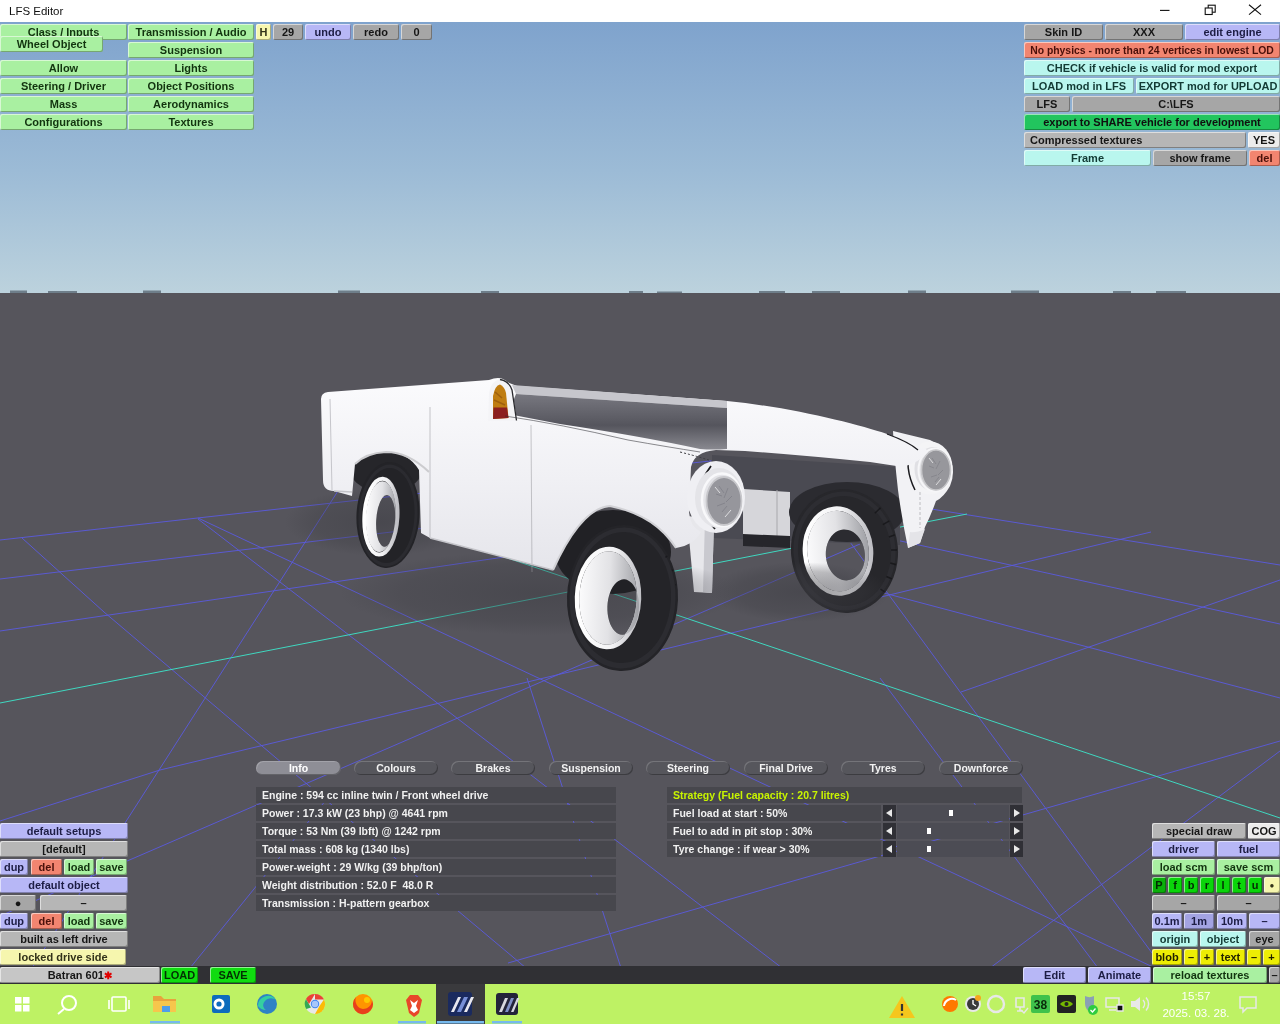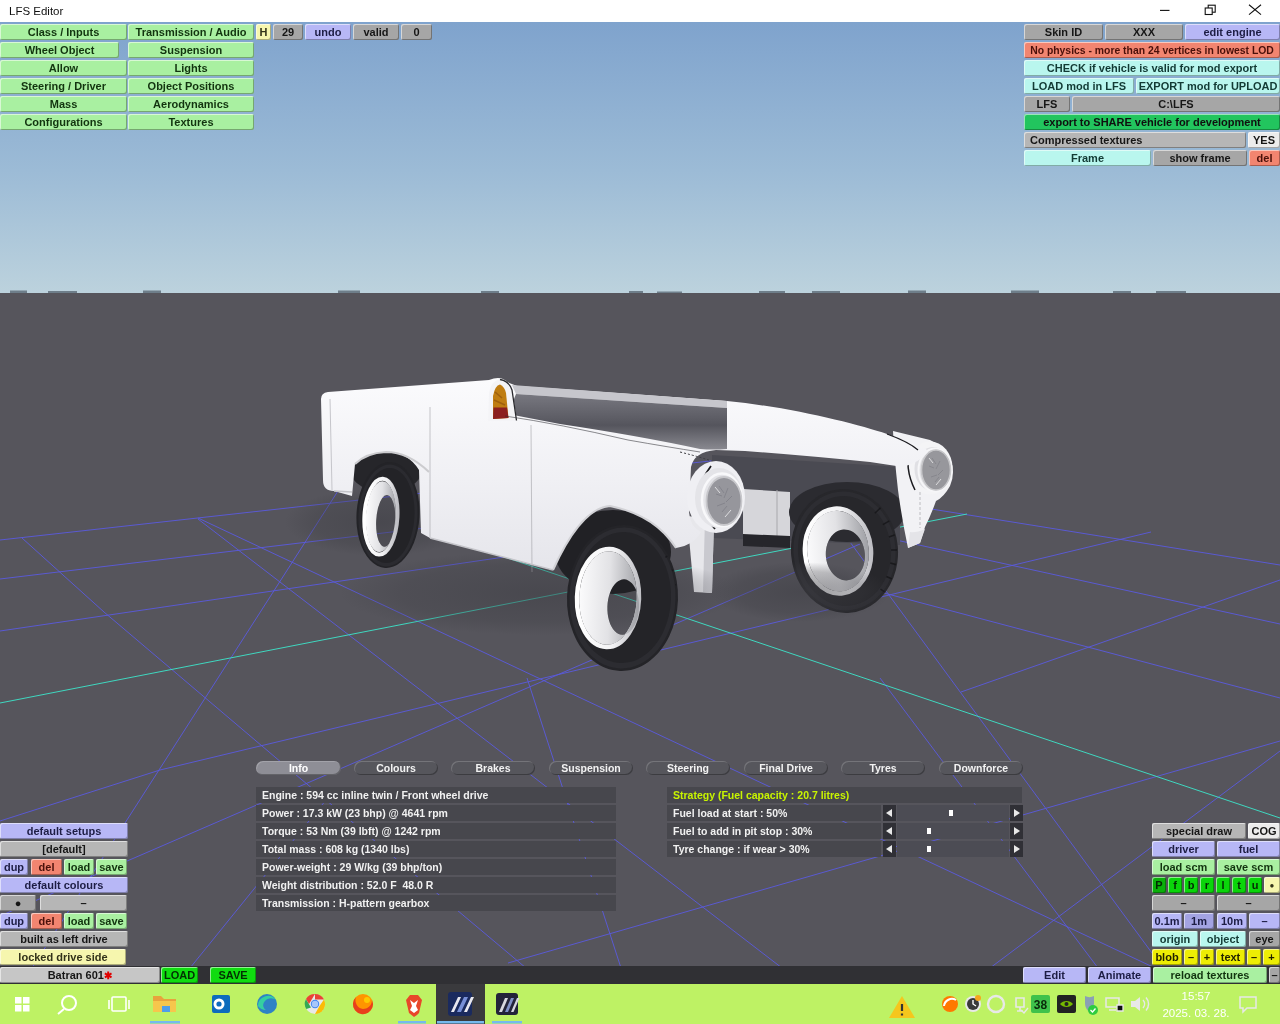--- a/index.html
+++ b/index.html
@@ -203,34 +203,34 @@
 <svg width="1280" height="22" style="position:absolute;left:0;top:0" xmlns="http://www.w3.org/2000/svg">
 <path d="M1160,10.4 h9.5" stroke="#111" stroke-width="1.1"></path>
 <rect x="1208.2" y="5.2" width="7" height="7" fill="none" stroke="#111" stroke-width="1.1"></rect>
 <rect x="1205.2" y="8" width="7" height="6.5" fill="#fff" stroke="#111" stroke-width="1.1"></rect>
 <path d="M1249,4.8 l12,9.8 M1261,4.8 l-12,9.8" stroke="#111" stroke-width="1.1"></path>
 </svg>
 </div>
 
 <div class="b grn" style="left:0;top:24px;width:127px">Class / Inputs</div>
 <div class="b grn" style="left:128px;top:24px;width:126px">Transmission / Audio</div>
-<div class="b grn" style="left:0;top:42px;width:119px">Wheel Object</div>
+<div class="b grn" style="left:0;top:36px;width:103px">Wheel Object</div>
 <div class="b grn" style="left:128px;top:42px;width:126px">Suspension</div>
 <div class="b grn" style="left:0;top:60px;width:127px">Allow</div>
 <div class="b grn" style="left:128px;top:60px;width:126px">Lights</div>
 <div class="b grn" style="left:0;top:78px;width:127px">Steering / Driver</div>
 <div class="b grn" style="left:128px;top:78px;width:126px">Object Positions</div>
 <div class="b grn" style="left:0;top:96px;width:127px">Mass</div>
 <div class="b grn" style="left:128px;top:96px;width:126px">Aerodynamics</div>
 <div class="b grn" style="left:0;top:114px;width:127px">Configurations</div>
 <div class="b grn" style="left:128px;top:114px;width:126px">Textures</div>
 <div class="b yel" style="left:256px;top:24px;width:15px">H</div>
 <div class="b gry" style="left:273px;top:24px;width:30px">29</div>
 <div class="b lav" style="left:305px;top:24px;width:46px">undo</div>
-<div class="b gry" style="left:353px;top:24px;width:46px">valid</div>
+<div class="b gry" style="left:353px;top:24px;width:46px">redo</div>
 <div class="b gry" style="left:401px;top:24px;width:31px">0</div>
 
 <div class="b gry" style="left:1024px;top:24px;width:79px">Skin ID</div>
 <div class="b gry" style="left:1105px;top:24px;width:78px">XXX</div>
 <div class="b lav" style="left:1185px;top:24px;width:95px">edit engine</div>
 <div class="b sal" style="left:1024px;top:42px;width:256px;font-size:10.4px">No physics - more than 24 vertices in lowest LOD</div>
 <div class="b cyn" style="left:1024px;top:60px;width:256px">CHECK if vehicle is valid for mod export</div>
 <div class="b cyn" style="left:1024px;top:78px;width:110px">LOAD mod in LFS</div>
 <div class="b cyn" style="left:1136px;top:78px;width:144px">EXPORT mod for UPLOAD</div>
 <div class="b gry" style="left:1024px;top:96px;width:46px">LFS</div>
@@ -285,21 +285,21 @@
 <rect x="46" y="41" width="4" height="6" fill="#fff"></rect>
 </g>
 </svg>
 
 <div class="b lav" style="left:0;top:823px;width:128px">default setups</div>
 <div class="b gry2" style="left:0;top:841px;width:128px">[default]</div>
 <div class="b lav" style="left:0;top:859px;width:28px">dup</div>
 <div class="b sal" style="left:31px;top:859px;width:31px">del</div>
 <div class="b grn" style="left:64px;top:859px;width:30px">load</div>
 <div class="b grn" style="left:96px;top:859px;width:31px">save</div>
-<div class="b lav" style="left:0;top:877px;width:128px">default colours</div>
+<div class="b lav" style="left:0;top:877px;width:128px">default object</div>
 <div class="b gry" style="left:0;top:895px;width:36px">●</div>
 <div class="b gry2" style="left:40px;top:895px;width:87px">–</div>
 <div class="b lav" style="left:0;top:913px;width:28px">dup</div>
 <div class="b sal" style="left:31px;top:913px;width:31px">del</div>
 <div class="b grn" style="left:64px;top:913px;width:30px">load</div>
 <div class="b grn" style="left:96px;top:913px;width:31px">save</div>
 <div class="b gry2" style="left:0;top:931px;width:128px">built as left drive</div>
 <div class="b yel" style="left:0;top:949px;width:126px">locked drive side</div>
 
 <div class="b gry2" style="left:1152px;top:823px;width:94px">special draw</div>

